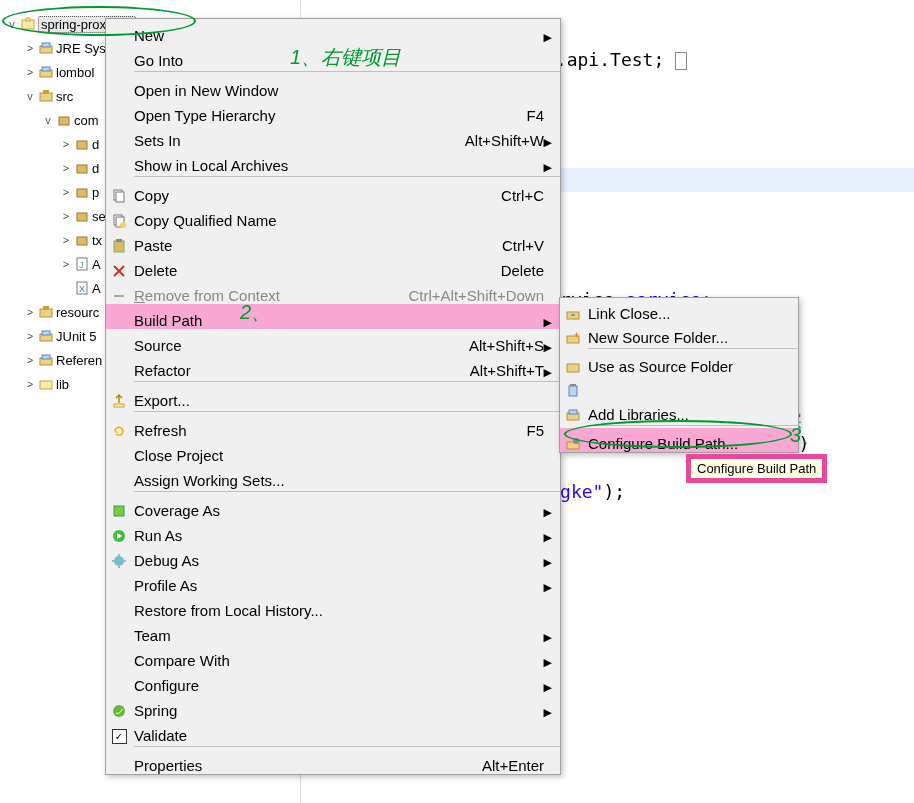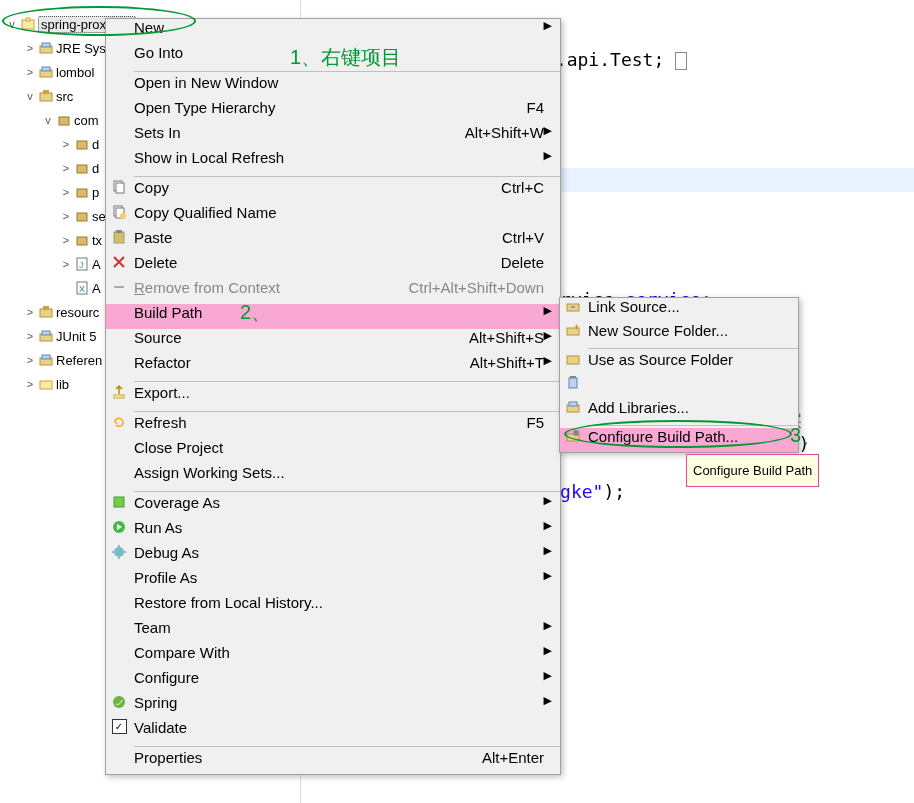--- a/index.html
+++ b/index.html
@@ -13,33 +13,33 @@
 .dotted-sel{border:1px dotted #555;background:#e8e8e8;border-radius:2px;padding:0 2px}
 .editor{position:absolute;left:270px;top:0;right:0;height:803px;background:#fff}
 .gutter{width:30px;background:#fff;border-right:1px solid #ddd;height:100%;position:absolute;left:0;top:0}
 .code{position:absolute;left:30px;top:0;right:0;font-family:Consolas,monospace;font-size:18px;line-height:24px;white-space:pre}
 .kw{color:#7f0055;font-weight:bold}
 .str{color:#2a00ff}
 .cm{color:#3f7f5f}
 .field{color:#0000c0}
 .hl-line{background:#e8f2fe}
 .ctx{position:absolute;left:105px;top:18px;width:454px;background:#f0f0f0;border:1px solid #a0a0a0;box-shadow:2px 2px 6px rgba(0,0,0,.25);font-size:15px}
-.menu-row{display:flex;align-items:flex-start;height:25px;position:relative}
+.menu-row{display:flex;align-items:flex-end;height:25px;position:relative}
 .mi-ic{width:26px;display:flex;align-items:center;justify-content:center}
 .mi-lbl{flex:1;padding-left:2px;color:#000}
 .mi-key{padding-right:16px;color:#000}
 .mi-arrow{position:absolute;right:8px;color:#000;font-size:11px}
 .menu-sep{height:1px;background:#c0c0c0;margin:2px 0 2px 28px}
 .menu-row.disabled .mi-lbl,.menu-row.disabled .mi-key{color:#888}
 .menu-row.selected{background:#f9a8d4}
 .sub{position:absolute;left:559px;top:297px;width:238px;background:#f0f0f0;border:1px solid #a0a0a0;box-shadow:2px 2px 6px rgba(0,0,0,.25);font-size:15px}
 .sub .menu-row{height:24px}
-.ann{position:absolute;font-family:"Microsoft YaHei",sans-serif;font-size:20px;color:#009933;pointer-events:none}
+.ann{position:absolute;font-family:"Microsoft YaHei",sans-serif;font-size:20px;color:#009933;font-style:italic;pointer-events:none}
 .circle{position:absolute;border:2px solid #009933;border-radius:50%;pointer-events:none}
-.tooltip{position:absolute;background:#ffffe1;border:1px solid #ec4899;padding:8px 6px;font-size:13px}
+.tooltip{position:absolute;background:#ffffe1;border:5px solid #ec4899;padding:2px 6px;font-size:13px}
 .chk{width:13px;height:13px;border:1px solid #333;display:inline-flex;align-items:center;justify-content:center;font-size:10px;color:#000;background:#fff}
 .fold{position:absolute;left:-14px;width:11px;height:11px;border:1px solid #888;font-size:9px;line-height:9px;text-align:center;color:#555;background:#fff}
 svg{display:block}
 </style>
 </head>
 <body>
 
 <div class="editor">
   <div class="gutter"></div>
   <div class="code">
@@ -246,21 +246,21 @@
         <span class="mi-key">F4</span>
       </div>
       <div class="menu-row">
         <span class="mi-ic"></span>
         <span class="mi-lbl">Sets In</span>
         <span class="mi-key">Alt+Shift+W</span>
         <span class="mi-arrow">▶</span>
       </div>
       <div class="menu-row">
         <span class="mi-ic"></span>
-        <span class="mi-lbl">Show in Local Refresh</span>
+        <span class="mi-lbl">Show in Local Archives</span>
         <span class="mi-arrow">▶</span>
       </div>
       <div class="menu-sep"></div>
       <div class="menu-row">
         <span class="mi-ic">
           <svg width="16" height="16">
             <rect x="3" y="2" width="8" height="10" fill="#fff" stroke="#777"></rect>
             <rect x="5" y="4" width="8" height="10" fill="#fff" stroke="#777"></rect>
           </svg>
         </span>
@@ -432,21 +432,21 @@
 
 <div class="sub">
   <div id="sub-items">
       <div class="menu-row">
         <span class="mi-ic">
           <svg width="16" height="16">
             <rect x="2" y="6" width="12" height="7" fill="#e8d28a" stroke="#b49436"></rect>
             <path d="M6 9h4" stroke="#36c"></path>
           </svg>
         </span>
-        <span class="mi-lbl">Link Source...</span>
+        <span class="mi-lbl">Link Close...</span>
       </div>
       <div class="menu-row">
         <span class="mi-ic">
           <svg width="16" height="16">
             <rect x="2" y="6" width="12" height="7" fill="#e8d28a" stroke="#b49436"></rect>
             <text x="9" y="8" font-size="9" fill="#c60">+</text>
           </svg>
         </span>
         <span class="mi-lbl">New Source Folder...</span>
       </div>

